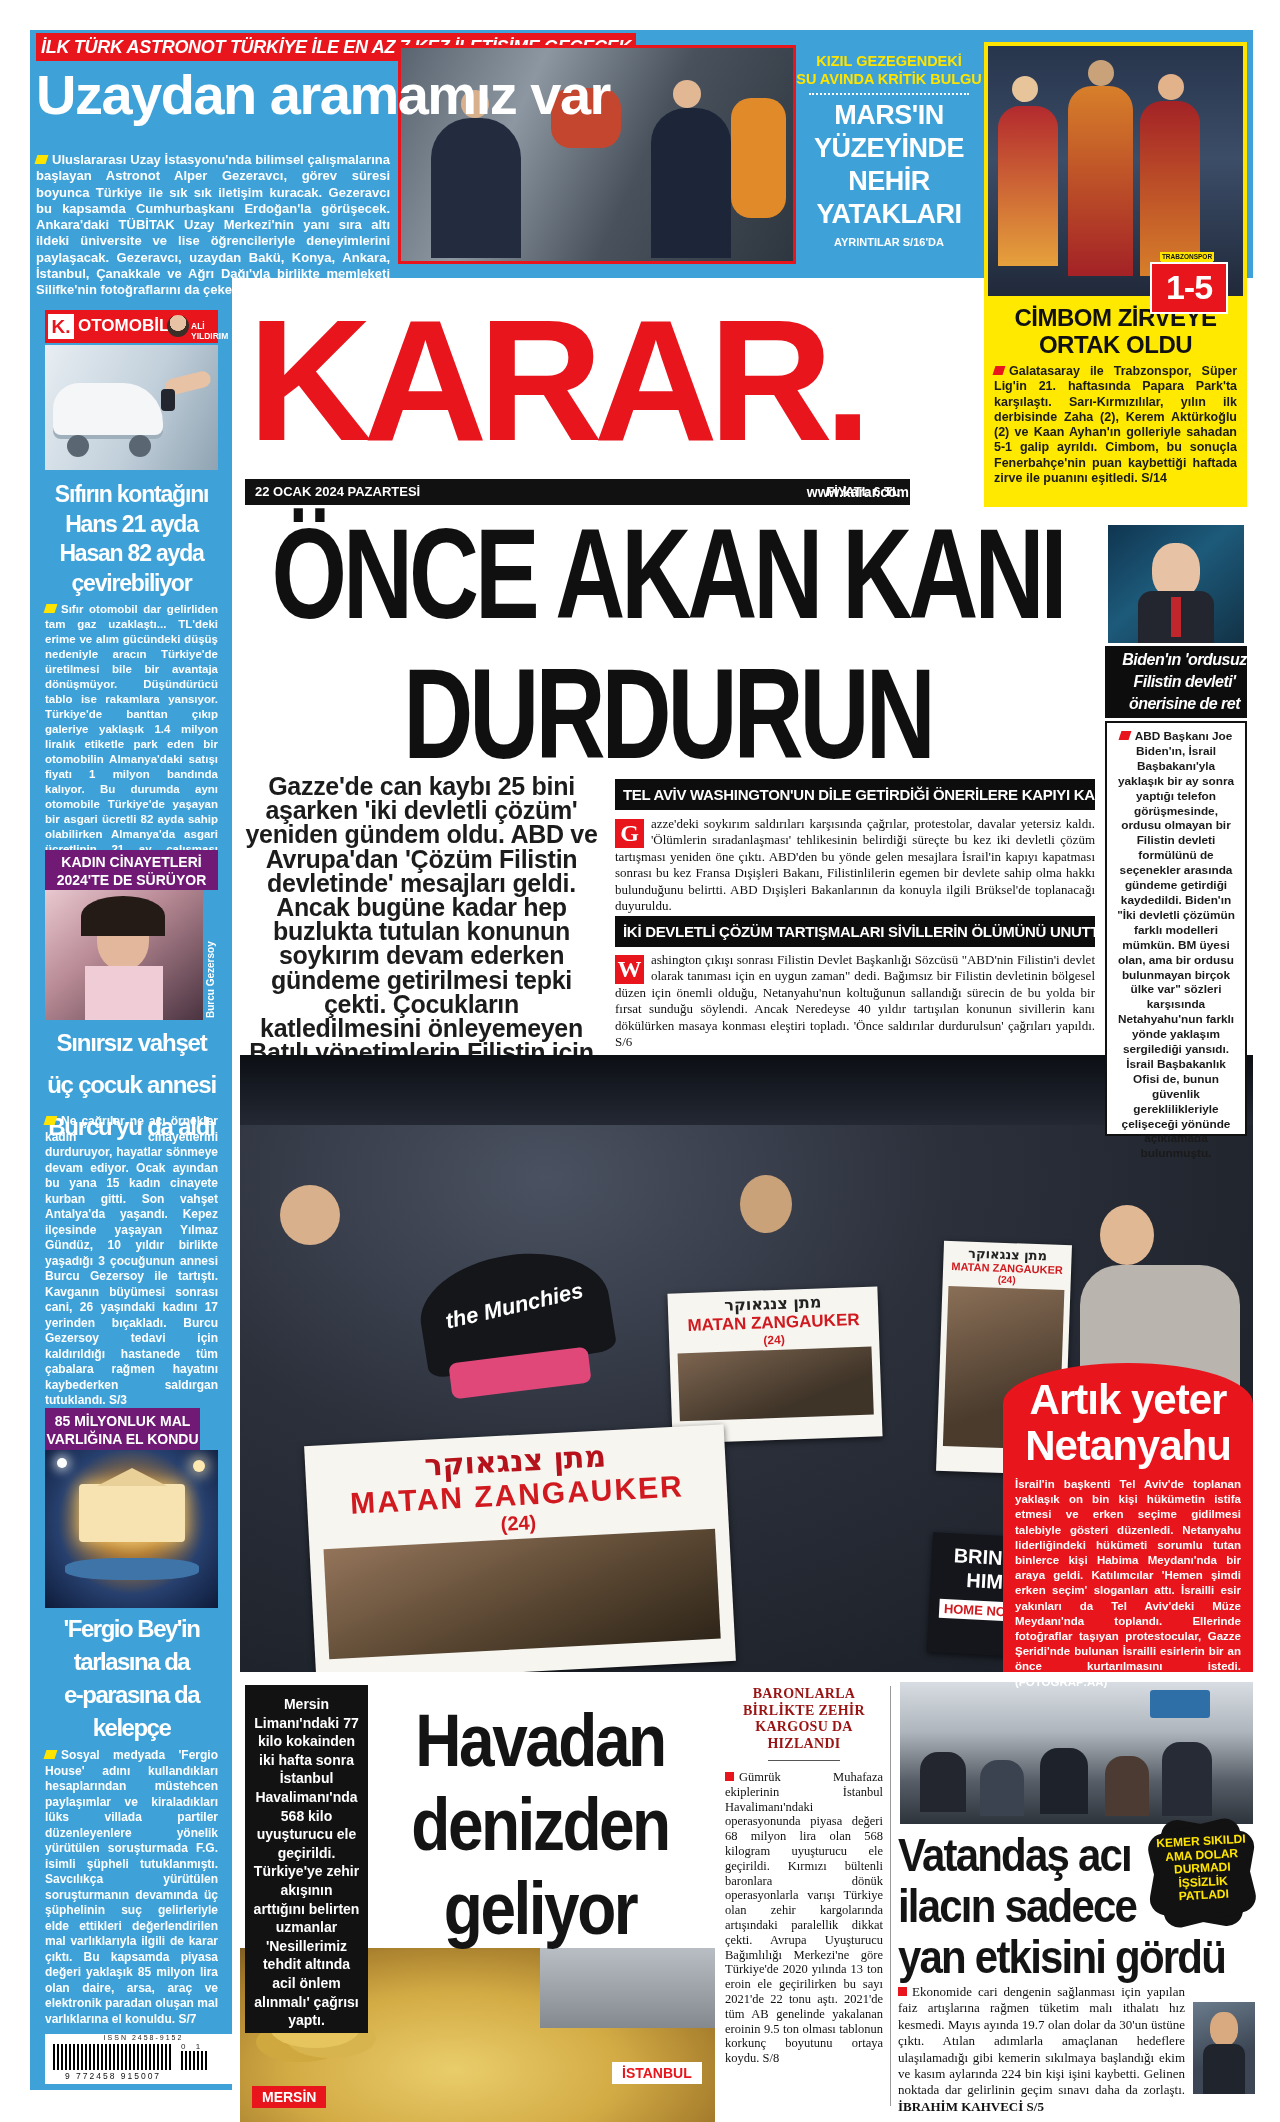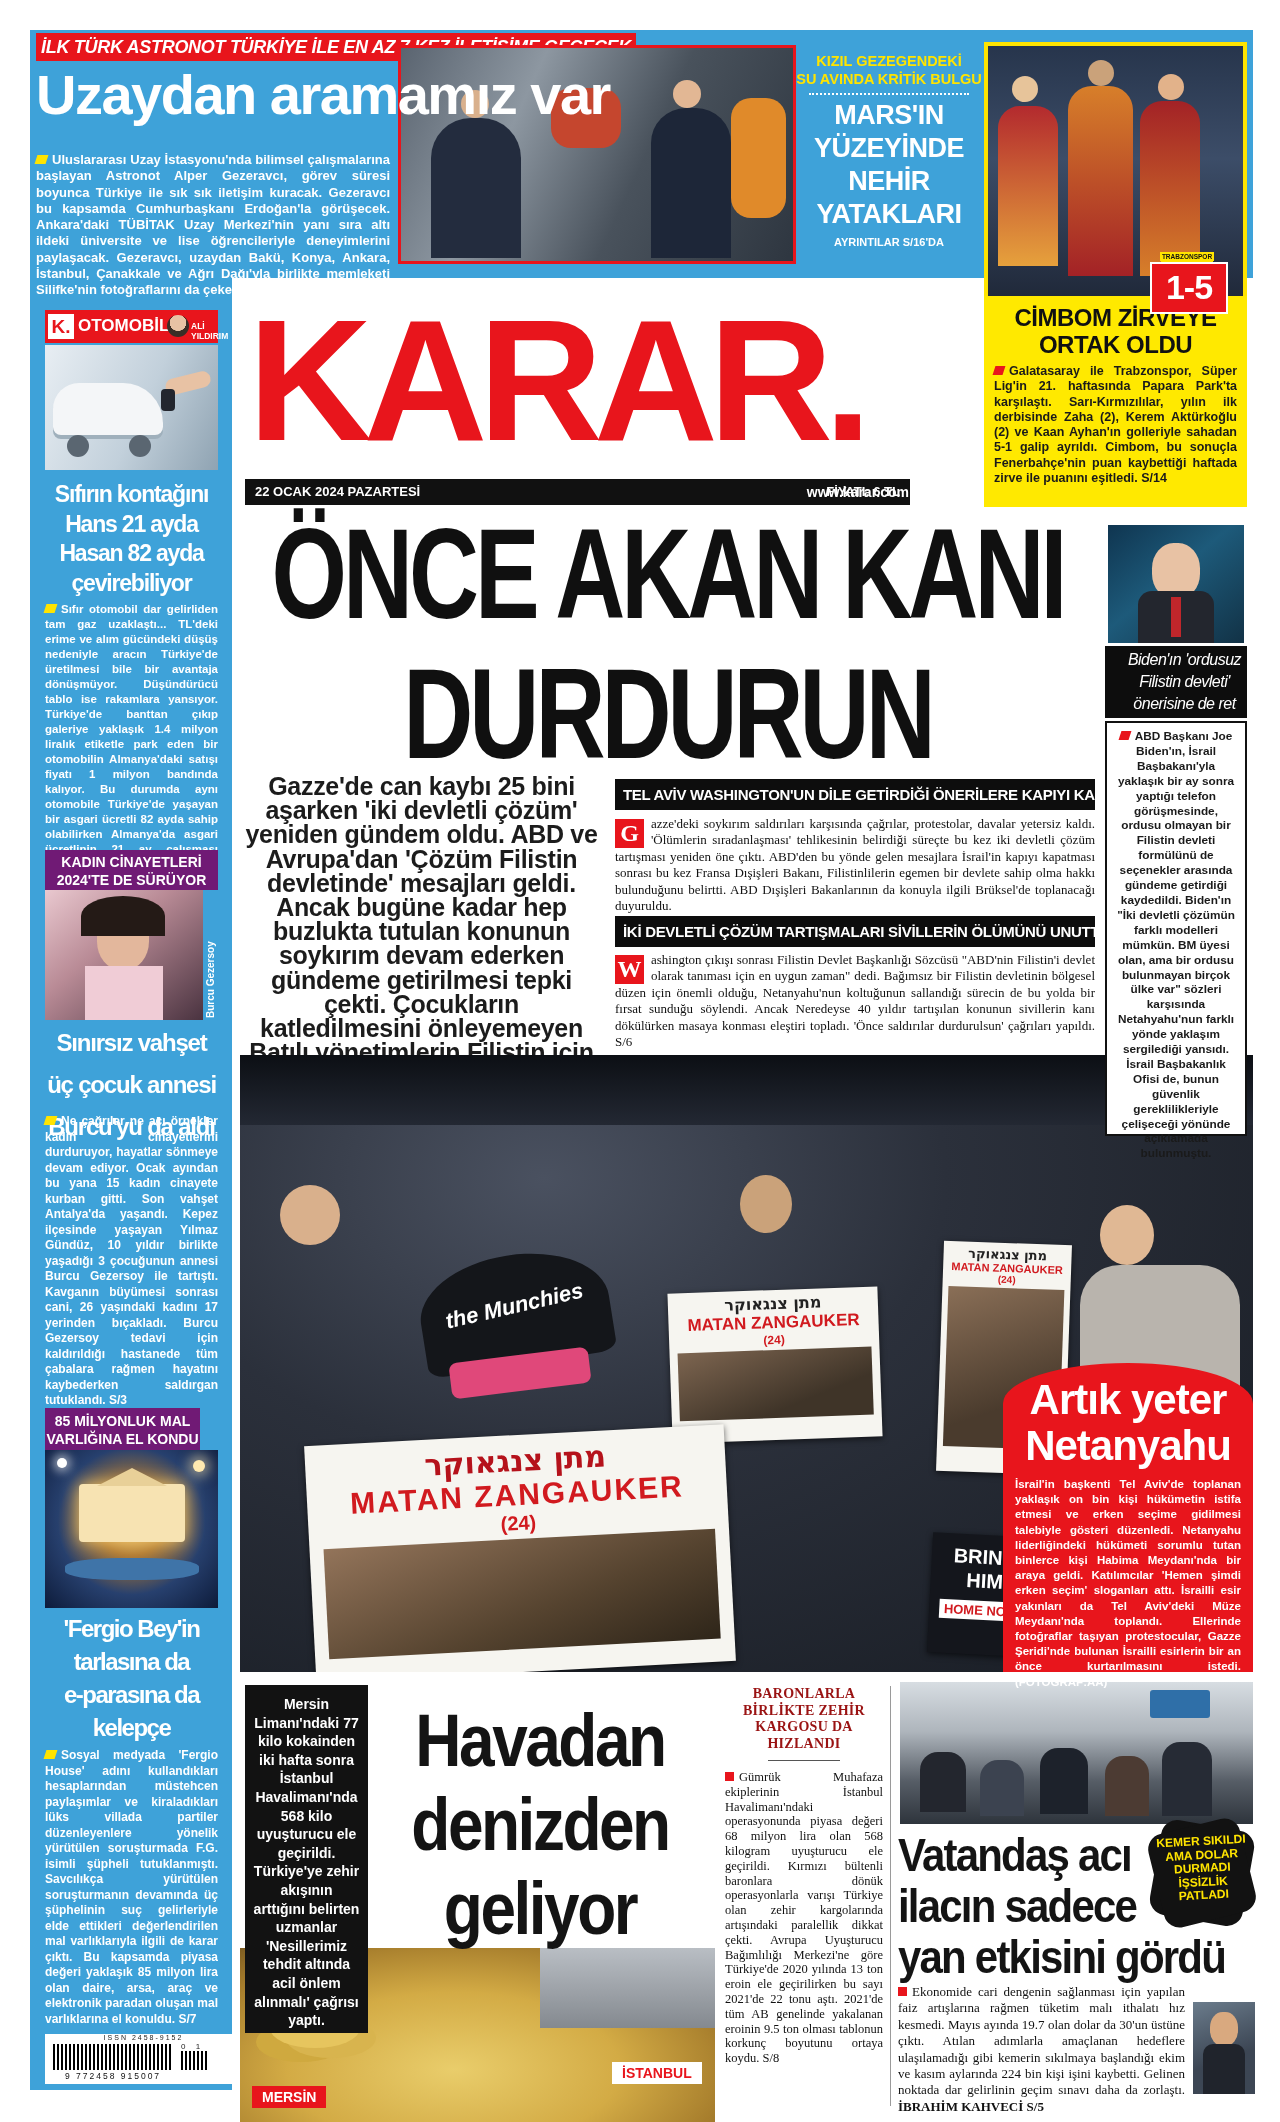--- a/index.html
+++ b/index.html
@@ -174,21 +174,21 @@
     <div class="abs" style="left:860px;top:150px;width:54px;height:60px;background:#e0b894;border-radius:50%;"></div>
     <div class="abs" style="left:840px;top:210px;width:160px;height:240px;background:#b9b4ad;border-radius:40px 40px 0 0;"></div>
   </div>
 
   <div class="photo" style="left:1108px;top:525px;width:136px;height:118px;background:linear-gradient(140deg,#0f3550 0%,#1d5a7a 45%,#123246 100%);z-index:4;">
     <div class="abs" style="left:44px;top:18px;width:48px;height:56px;background:#e8c2a4;border-radius:45%;"></div>
     <div class="abs" style="left:30px;top:66px;width:76px;height:52px;background:#23262e;border-radius:14px 14px 0 0;"></div>
     <div class="abs" style="left:63px;top:72px;width:10px;height:40px;background:#c0262b;"></div>
   </div>
   <div class="abs ctr" style="left:1105px;top:646px;width:142px;height:72px;background:#0d0d0d;z-index:4;">
-    <div class="pre wht" style="font-style:italic;font-weight:400;font-size:16px;line-height:22px;margin-top:3px;letter-spacing:-.5px;padding-left:17px;">Biden'ın 'ordusuz
+    <div class="pre wht" style="font-style:italic;font-weight:700;font-size:16px;line-height:22px;margin-top:3px;letter-spacing:-.5px;padding-left:17px;">Biden'ın 'ordusuz
 Filistin devleti'
 önerisine de ret</div>
   </div>
   <div class="abs ctr" style="left:1105px;top:721px;width:142px;height:415px;background:#fff;border:2px solid #111;box-sizing:border-box;z-index:4;">
     <div style="margin:6px 7px 0;font-weight:700;font-size:11.8px;line-height:14.9px;color:#1a1a1a;">
       <span class="bullet-r"></span><span>ABD Başkanı Joe Biden'ın, İsrail Başbakanı'yla yaklaşık bir ay sonra yaptığı telefon görüşmesinde, ordusu olmayan bir Filistin devleti formülünü de seçenekler arasında gündeme getirdiği kaydedildi. Biden'ın "İki devletli çözümün farklı modelleri mümkün. BM üyesi olan, ama bir ordusu bulunmayan birçok ülke var" sözleri karşısında Netahyahu'nun farklı yönde yaklaşım sergilediği yansıdı. İsrail Başbakanlık Ofisi de, bunun güvenlik gereklilikleriyle çelişeceği yönünde açıklamada bulunmuştu.</span>
     </div>
   </div>
 
   <div class="abs" style="left:1003px;top:1363px;width:250px;height:309px;background:#e8151c;z-index:5;

